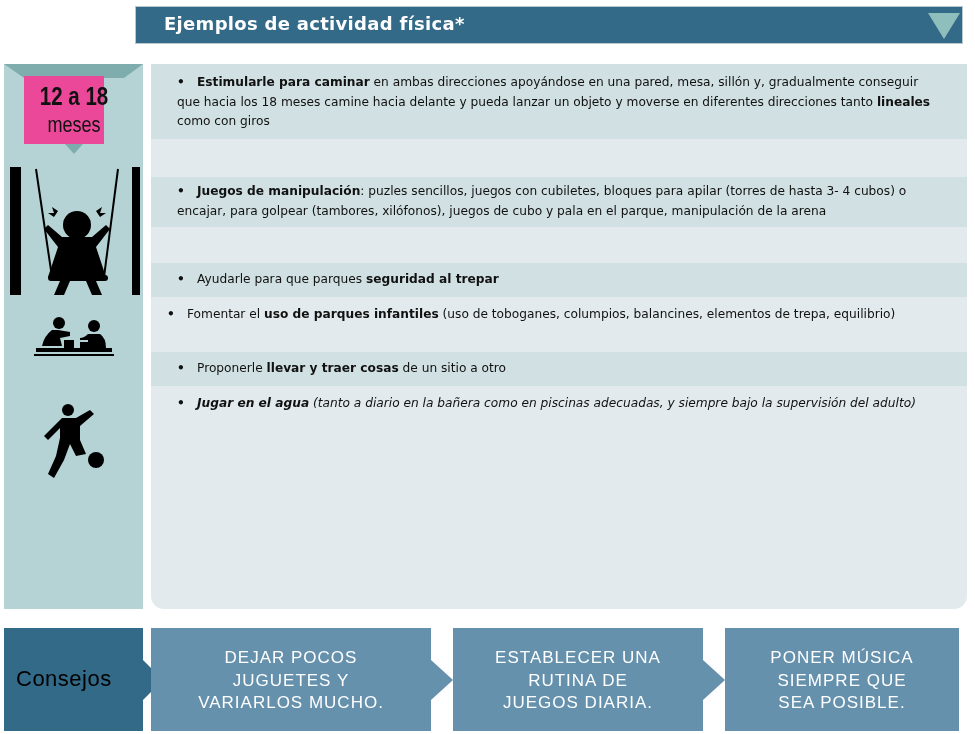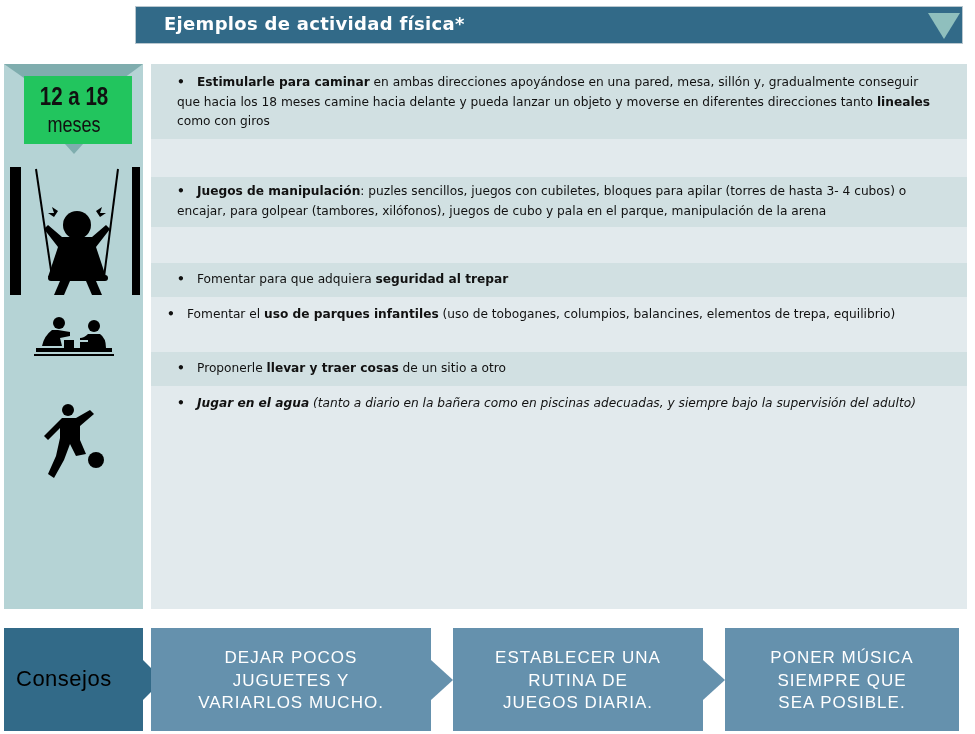--- a/index.html
+++ b/index.html
@@ -8,37 +8,37 @@
 
   .header { position:absolute; left:135px; top:6px; width:828px; height:38px;
             background:#326a88; border:1px solid #b9c7cf; box-sizing:border-box; }
   .header-title { position:absolute; left:28px; top:6px; color:#ffffff;
                   font-size:18px; font-weight:bold; letter-spacing:0.3px; }
   .header-tri { position:absolute; right:2px; top:6px; width:0; height:0;
                 border-left:16px solid transparent; border-right:16px solid transparent;
                 border-top:26px solid #8fbfbd; }
 
   .sidebar { position:absolute; left:4px; top:64px; width:139px; height:545px; background:#b5d3d5; }
-  .age-badge { position:absolute; left:20px; top:12px; width:108px; height:68px; background:#22c55e; }
+  .age-badge { position:absolute; left:20px; top:12px; width:80px; height:68px; background:#ec4899; }
   .age-badge-top { position:absolute; left:0; top:0; width:139px; height:0;
                    border-left:20px solid transparent; border-right:19px solid transparent;
                    border-top:14px solid #7fadae; box-sizing:border-box; }
   .age-notch { position:absolute; left:61px; top:80px; width:0; height:0;
                border-left:9px solid transparent; border-right:9px solid transparent;
                border-top:10px solid #7fadae; }
   .age-line1 { position:absolute; left:0; width:100px; top:6px; text-align:center;
                font-family:"Liberation Sans",sans-serif; font-weight:bold; font-size:25px;
                color:#111; transform:scaleX(0.82); }
   .age-line2 { position:absolute; left:0; width:100px; top:36px; text-align:center;
                font-family:"Liberation Sans",sans-serif; font-size:22px; color:#111;
                transform:scaleX(0.82); }
 
   .icon { position:absolute; }
 
-  .content { position:absolute; left:151px; top:64px; width:816px; height:545px; background:#e2eaed; }
+  .content { position:absolute; left:151px; top:64px; width:816px; height:545px; background:#e2eaed;border-radius:13px; }
   .row { position:absolute; left:0; width:816px; box-sizing:border-box; padding:0 28px 0 26px;
          font-size:12.2px; line-height:19.5px; color:#111; }
   .row.dark { background:#d1e0e2; }
   .row.light { background:#e2eaed; }
   .row .bullet { display:inline-block; width:20px; font-weight:bold; }
   .row b { font-weight:bold; }
 
   .consejos { position:absolute; left:4px; top:628px; width:139px; height:103px; background:#326a88; }
   .consejos-label { position:absolute; left:12px; top:38px; color:#000000; font-size:22px;
                     font-family:"Liberation Sans",sans-serif; letter-spacing:0.5px; }
@@ -103,21 +103,21 @@
 </div>
 
 <div class="content">
   <div class="row dark" style="top:0;height:75px;padding-top:9px;">
     <span class="bullet">•</span><b>Estimularle para caminar</b><span> en ambas direcciones apoyándose en una pared, mesa, sillón y, gradualmente conseguir que hacia los 18 meses camine hacia delante y pueda lanzar un objeto y moverse en diferentes direcciones tanto </span><b>lineales</b><span> como con giros</span>
   </div>
   <div class="row dark" style="top:113px;height:50px;padding-top:5px;">
     <span class="bullet">•</span><b>Juegos de manipulación</b><span>: puzles sencillos, juegos con cubiletes, bloques para apilar (torres de hasta 3- 4 cubos) o encajar, para golpear (tambores, xilófonos), juegos de cubo y pala en el parque, manipulación de la arena</span>
   </div>
   <div class="row dark" style="top:199px;height:34px;padding-top:7px;">
-    <span class="bullet">•</span><span>Fomentar para que adquiera </span><b>seguridad al trepar</b>
+    <span class="bullet">•</span><span>Ayudarle para que parques </span><b>seguridad al trepar</b>
   </div>
   <div class="row light" style="top:233px;height:55px;padding-top:8px;padding-left:16px;">
     <span class="bullet">•</span><span>Fomentar el </span><b>uso de parques infantiles</b><span> (uso de toboganes, columpios, balancines, elementos de trepa, equilibrio)</span>
   </div>
   <div class="row dark" style="top:288px;height:34px;padding-top:7px;">
     <span class="bullet">•</span><span>Proponerle </span><b>llevar y traer cosas</b><span> de un sitio a otro</span>
   </div>
   <div class="row light" style="top:322px;height:212px;padding-top:8px;font-style:italic;">
     <span class="bullet">•</span><b>Jugar en el agua</b><span> (tanto a diario en la bañera como en piscinas adecuadas, y siempre bajo la supervisión del adulto)</span>
   </div>

